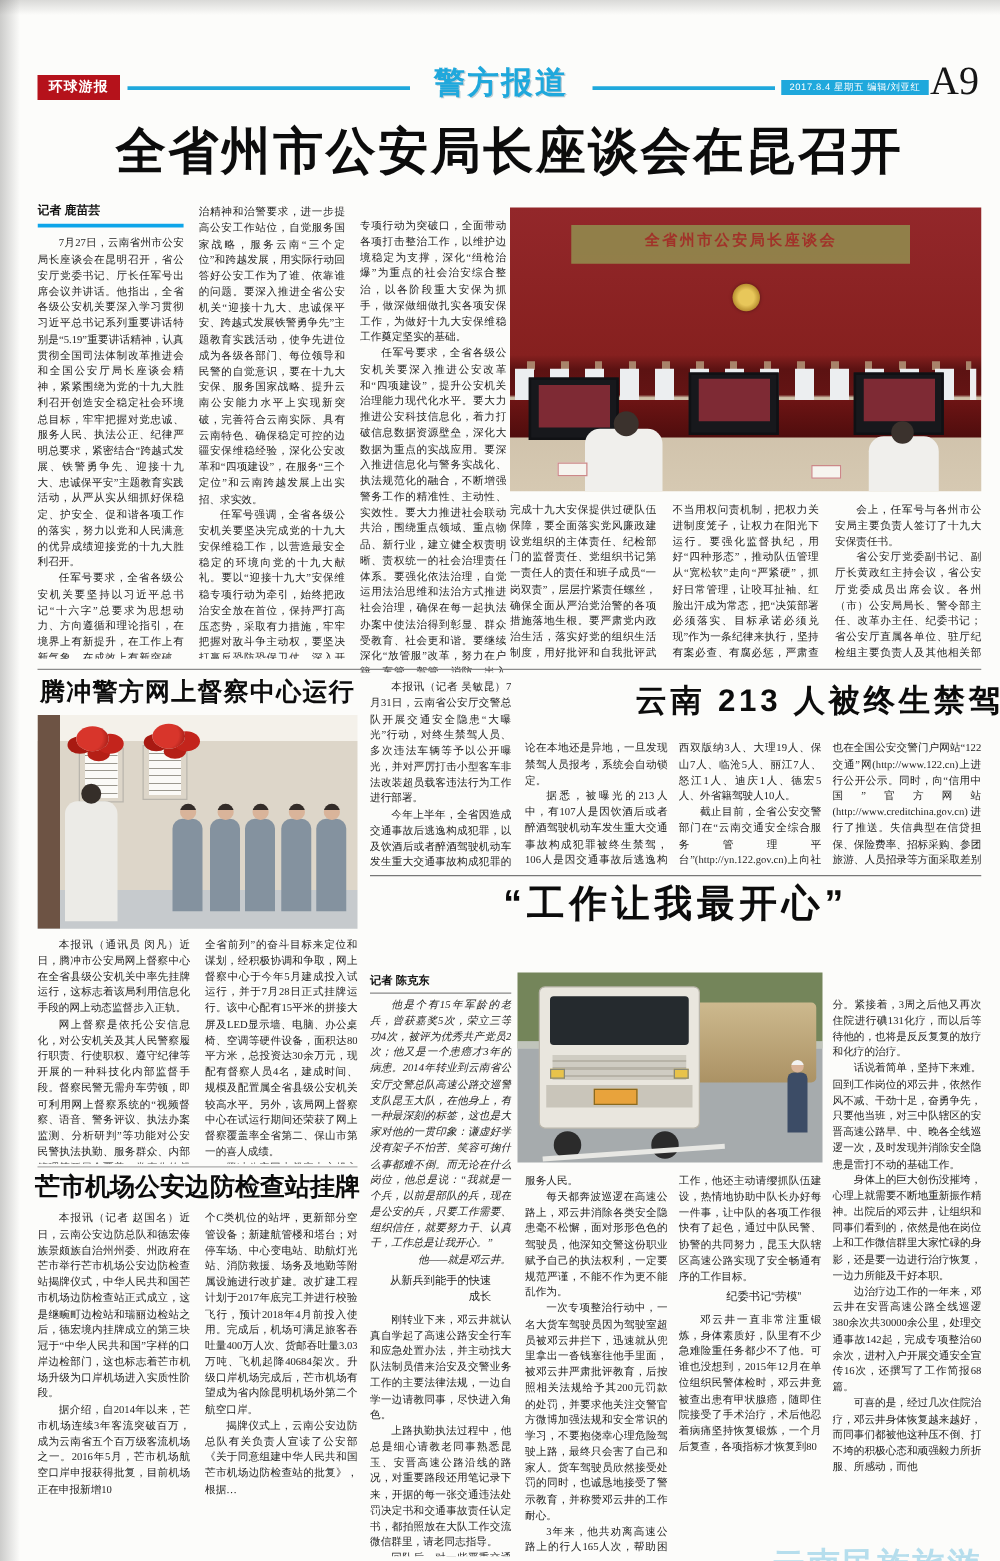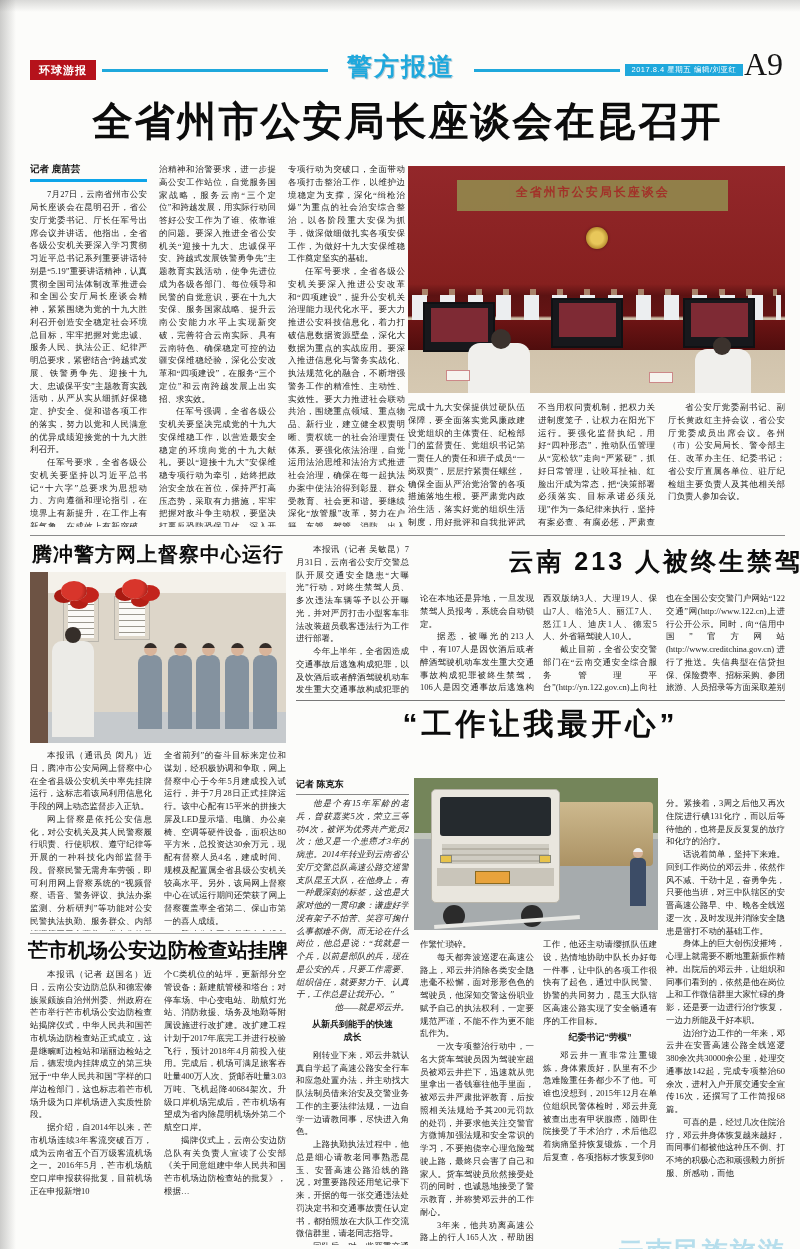--- a/index.html
+++ b/index.html
@@ -34,21 +34,21 @@
   .h-deng{position:absolute;left:296px;top:706px;width:489px;text-align:center;color:#0c0c0c;
         font:700 30px/1.2 "Liberation Sans",sans-serif;letter-spacing:4px;}
   .h-deng-sub{position:absolute;left:296px;top:752px;width:489px;text-align:center;color:#111;
         font:700 14px/1.3 "Liberation Sans",sans-serif;letter-spacing:1px;}
 
   
   .col{position:absolute;overflow:hidden;font-size:8.5px;line-height:1.5;color:#1e1e1e;
         text-align:justify;}
   .col p.para{margin:0;text-indent:2em;}
   .col p.noindent{text-indent:0;}
-  .col .subhead{font-weight:700;text-align:center;margin:4px 16px;font-size:9px;font-family:"Liberation Sans",sans-serif;}
+  .col .subhead{font-weight:400;text-align:right;margin:4px 16px;font-size:9px;font-family:"Liberation Sans",sans-serif;}
   .col .intro{font-style:italic;color:#242424;}
   .col .tright{text-align:right;}
   .byline{font:700 9.5px/1.2 "Liberation Sans",sans-serif;color:#111;padding-bottom:5px;
         border-bottom:3px solid #0ea5e9;margin-bottom:6px;text-indent:0;}
   .byline-sm{position:absolute;font:700 9px/1.2 "Liberation Sans",sans-serif;color:#111;}
 
   .sep{position:absolute;height:1px;background:#8b8b8b;}
 
   
   .photo1{position:absolute;left:408px;top:166px;width:377px;height:227px;overflow:hidden;
@@ -126,21 +126,21 @@
     <div class="byline">记者 鹿苗芸</div>
     <div>
         <p class="para">7月27日，云南省州市公安局长座谈会在昆明召开，省公安厅党委书记、厅长任军号出席会议并讲话。他指出，全省各级公安机关要深入学习贯彻习近平总书记系列重要讲话特别是“5.19”重要讲话精神，认真贯彻全国司法体制改革推进会和全国公安厅局长座谈会精神，紧紧围绕为党的十九大胜利召开创造安全稳定社会环境总目标，牢牢把握对党忠诚、服务人民、执法公正、纪律严明总要求，紧密结合“跨越式发展、铁警勇争先、迎接十九大、忠诚保平安”主题教育实践活动，从严从实从细抓好保稳定、护安全、促和谐各项工作的落实，努力以党和人民满意的优异成绩迎接党的十九大胜利召开。</p>
         <p class="para">任军号要求，全省各级公安机关要坚持以习近平总书记“十六字”总要求为思想动力、方向遵循和理论指引，在境界上有新提升，在工作上有新气象，在成效上有新突破，进一步提升全省公安工作层次和水平。要把“十六字”总要求作为“两学一做”常态化制度化的必学内容，纳入新警培训、全警轮训、晋职培训课程。要准确把握习近平总书记对公安工作的嘱托、期望和要求，严格按照习近平总书记的要求和标准建警立警，把“十六字”总要求作为公安队伍基本的看齐标准，充分体现公安队伍看齐追随、捍卫核心的自觉性和坚定性。要按照“十六字”总要求所蕴涵的政治意识、为民情怀、法</p>
       </div>
   </div>
   <div class="col" style="left:159px;top:163px;width:117px;height:364px;">
       <p class="para noindent">治精神和治警要求，进一步提高公安工作站位，自觉服务国家战略，服务云南“三个定位”和跨越发展，用实际行动回答好公安工作为了谁、依靠谁的问题。要深入推进全省公安机关“迎接十九大、忠诚保平安、跨越式发展铁警勇争先”主题教育实践活动，使争先进位成为各级各部门、每位领导和民警的自觉意识，要在十九大安保、服务国家战略、提升云南公安能力水平上实现新突破，完善符合云南实际、具有云南特色、确保稳定可控的边疆安保维稳经验，深化公安改革和“四项建设”，在服务“三个定位”和云南跨越发展上出实招、求实效。</p>
       <p class="para">任军号强调，全省各级公安机关要坚决完成党的十九大安保维稳工作，以营造最安全稳定的环境向党的十九大献礼。要以“迎接十九大”安保维稳专项行动为牵引，始终把政治安全放在首位，保持严打高压态势，采取有力措施，牢牢把握对敌斗争主动权，要坚决打赢反恐防恐保卫仗，深入开展重点目标安全隐患治理，加大对人员密集场所和“软目标”的安全防范力度，推动反恐怖工作责任制和各项防恐措施的落实。</p>
     </div>
-  <div class="col" style="left:288px;top:163px;width:117px;height:364px;">
+  <div class="col" style="left:288px;top:174px;width:117px;height:364px;">
       <p class="para noindent">专项行动为突破口，全面带动各项打击整治工作，以维护边境稳定为支撑，深化“缉枪治爆”为重点的社会治安综合整治，以各阶段重大安保为抓手，做深做细做扎实各项安保工作，为做好十九大安保维稳工作奠定坚实的基础。</p>
       <p class="para">任军号要求，全省各级公安机关要深入推进公安改革和“四项建设”，提升公安机关治理能力现代化水平。要大力推进公安科技信息化，着力打破信息数据资源壁垒，深化大数据为重点的实战应用。要深入推进信息化与警务实战化、执法规范化的融合，不断增强警务工作的精准性、主动性、实效性。要大力推进社会联动共治，围绕重点领域、重点物品、新行业，建立健全权责明晰、责权统一的社会治理责任体系。要强化依法治理，自觉运用法治思维和法治方式推进社会治理，确保在每一起执法办案中使法治得到彰显、群众受教育、社会更和谐。要继续深化“放管服”改革，努力在户籍、车管、驾管、消防、出入境等方面积极推出便民利民措施，提高效能，服务发展，方便群众。</p>
     </div>
 
   <div class="photo1">
     <div class="p1-banner">全省州市公安局长座谈会</div>
     <div class="p1-emblem"></div>
     <div class="p1-heads"></div>
     <div class="p1-people"></div>
     <div class="p1-table"></div>
@@ -161,20 +161,21 @@
     <div class="p1-card" style="left:64%;bottom:10px;"></div>
   </div>
 
   <div class="col" style="left:408px;top:401px;width:117px;height:126px;">
       <p class="para noindent">完成十九大安保提供过硬队伍保障，要全面落实党风廉政建设党组织的主体责任、纪检部门的监督责任、党组织书记第一责任人的责任和班子成员“一岗双责”，层层拧紧责任螺丝，确保全面从严治党治警的各项措施落地生根。要严肃党内政治生活，落实好党的组织生活制度，用好批评和自我批评武器，加强对权力运行的制约和监督，健全</p>
     </div>
   <div class="col" style="left:538px;top:401px;width:117px;height:126px;">
       <p class="para noindent">不当用权问责机制，把权力关进制度笼子，让权力在阳光下运行。要强化监督执纪，用好“四种形态”，推动队伍管理从“宽松软”走向“严紧硬”，抓好日常管理，让咬耳扯袖、红脸出汗成为常态，把“决策部署必须落实、目标承诺必须兑现”作为一条纪律来执行，坚持有案必查、有腐必惩，严肃查处不作为、乱作为问题。</p>
     </div>
   <div class="col" style="left:668px;top:401px;width:117px;height:126px;">
+      <p class="para">会上，任军号与各州市公安局主要负责人签订了十九大安保责任书。</p>
       <p class="para">省公安厅党委副书记、副厅长黄政红主持会议，省公安厅党委成员出席会议。各州（市）公安局局长、警令部主任、改革办主任、纪委书记；省公安厅直属各单位、驻厅纪检组主要负责人及其他相关部门负责人参加会议。</p>
     </div>
 
   <div class="sep" style="left:30px;top:535px;width:755px;"></div>
 
   <div class="h-tc">腾冲警方网上督察中心运行</div>
   <div class="photo2">
     <div class="p2-door"></div>
     <div class="p2-plaque" style="left:13%;top:15%;"></div>
     <div class="p2-plaque" style="left:33%;top:14%;"></div>
@@ -250,21 +251,21 @@
       <div class="p3-light" style="left:6%;"></div>
       <div class="p3-light" style="right:6%;"></div>
     </div>
     <div class="p3-wheel" style="left:12%;"></div>
     <div class="p3-wheel" style="left:44%;"></div>
     <div class="p3-officer"></div>
     <div class="p3-line"></div>
   </div>
 
   <div class="col" style="left:420px;top:938px;width:114px;height:307px;">
-      <p class="para noindent">作繁忙琐碎。</p>
+      <p class="para noindent">服务人民。</p>
       <p class="para">每天都奔波巡逻在高速公路上，邓云井消除各类安全隐患毫不松懈，面对形形色色的驾驶员，他深知交警这份职业赋予自己的执法权利，一定要规范严谨，不能不作为更不能乱作为。</p>
       <p class="para">一次专项整治行动中，一名大货车驾驶员因为驾驶室超员被邓云井拦下，迅速就从兜里拿出一沓钱塞往他手里面，被邓云井严肃批评教育，后按照相关法规给予其200元罚款的处罚，并要求他关注交警官方微博加强法规和安全常识的学习，不要抱侥幸心理危险驾驶上路，最终只会害了自己和家人。货车驾驶员欣然接受处罚的同时，也诚恳地接受了警示教育，并称赞邓云井的工作耐心。</p>
       <p class="para">3年来，他共劝离高速公路上的行人165人次，帮助困难群众35人，有效保护了人民群众的生命财产安全。</p>
     </div>
   <div class="col" style="left:543px;top:938px;width:114px;height:307px;">
       <p class="para noindent">工作，他还主动请缨抓队伍建设，热情地协助中队长办好每一件事，让中队的各项工作很快有了起色，通过中队民警、协警的共同努力，昆玉大队辖区高速公路实现了安全畅通有序的工作目标。</p>
       <div class="subhead">纪委书记“劳模”</div>
       <p class="para">邓云井一直非常注重锻炼，身体素质好，队里有不少急难险重任务都少不了他。可谁也没想到，2015年12月在单位组织民警体检时，邓云井竟被查出患有甲状腺癌，随即住院接受了手术治疗，术后他忍着病痛坚持恢复锻炼，一个月后复查，各项指标才恢复到80</p>
     </div>
   <div class="col" style="left:666px;top:797px;width:119px;height:448px;">

